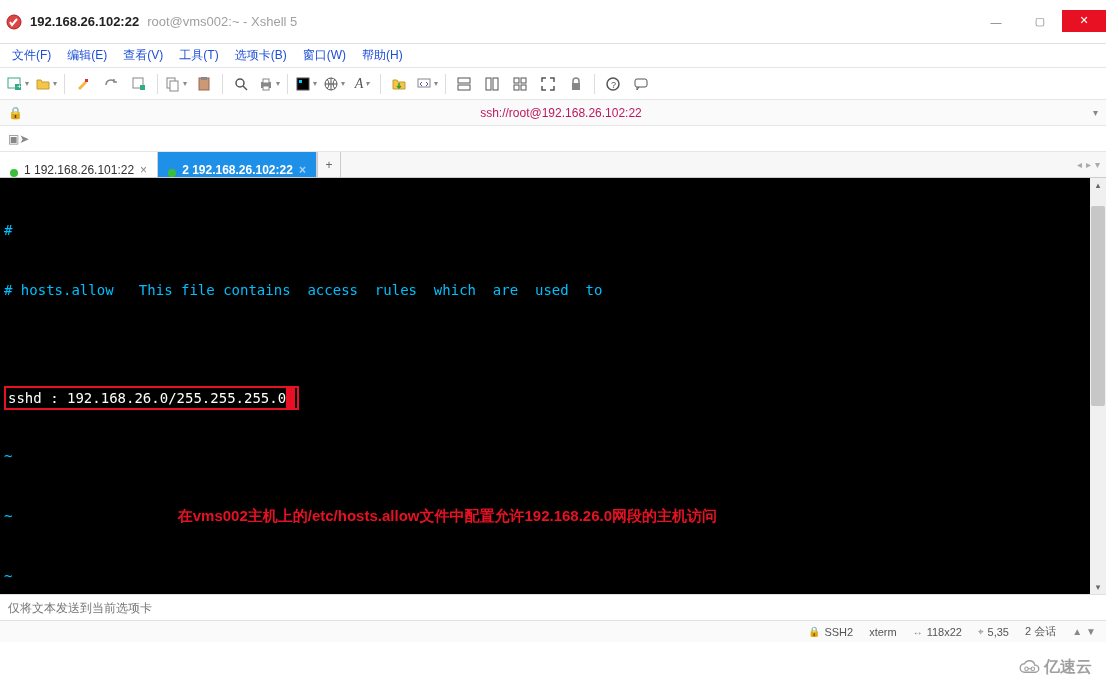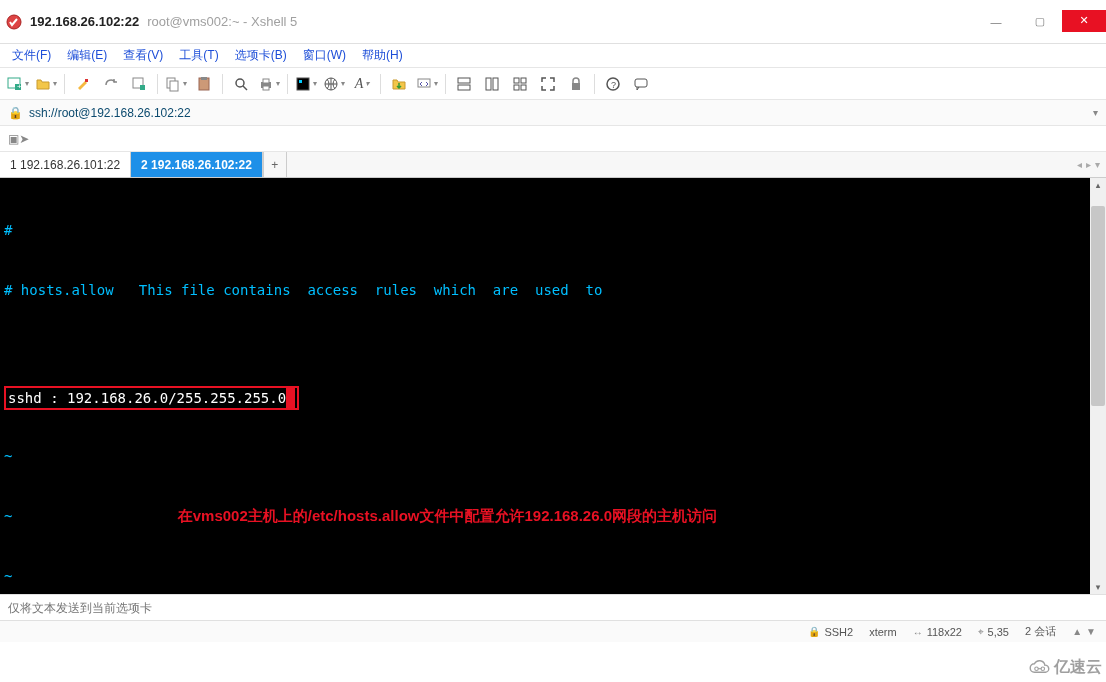--- a/index.html
+++ b/index.html
@@ -20,30 +20,30 @@
 
   
   .toolbar { height: 32px; display: flex; align-items: center; gap: 4px; padding: 0 6px; border-bottom: 1px solid #e6e6e6; }
   .tool-btn { width: 24px; height: 24px; display: flex; align-items: center; justify-content: center; border-radius: 3px; cursor: pointer; font-size: 14px; color: #555; }
   .tool-btn.has-drop::after { content: '▾'; font-size: 8px; margin-left: 2px; color: #888; }
   .tool-sep { width: 1px; height: 20px; background: #ddd; margin: 0 2px; }
 
   
   .addressbar { height: 26px; display: flex; align-items: center; padding: 0 8px; border-bottom: 1px solid #e6e6e6; background: #fafafa; }
   .addressbar .lock { margin-right: 6px; color: #888; font-size: 12px; }
-  .addressbar .addr-text { color: #0c4a6e; flex: 1; }
+  .addressbar .addr-text { color: #be185d; flex: 1; text-align: center; }
   .addr-drop { color: #888; font-size: 10px; }
 
   
   .session-hint { height: 26px; display: flex; align-items: center; padding: 0 8px; border-bottom: 1px solid #e6e6e6; color: #666; }
   .session-hint .arrow-icon { margin-right: 6px; color: #888; }
 
   
   .tabstrip { height: 26px; display: flex; align-items: stretch; background: #f7f7f7; border-bottom: 1px solid #ccc; position: relative; }
-  .tab { display: flex; align-items: flex-end; padding: 0 10px; border-right: 1px solid #d0d0d0; cursor: pointer; gap: 6px; font-size: 12px; flex-direction: column; }
+  .tab { display: flex; align-items: flex-end; padding: 0 10px; border-right: 1px solid #d0d0d0; cursor: pointer; gap: 6px; font-size: 12px; }
   .tab .dot { width: 8px; height: 8px; border-radius: 50%; background: #3bbf3b; }
   .tab.inactive { background: #fff; color: #333; }
   .tab.active { background: #1e90e8; color: #fff; font-weight: bold; }
   .tab .close-x { font-size: 12px; opacity: .6; }
   .new-tab { width: 24px; display: flex; align-items: center; justify-content: center; color: #666; border: 1px solid #ccc; border-top: none; border-bottom: none; cursor: pointer; }
   .tabnav { margin-left: auto; display: flex; align-items: center; padding: 0 6px; color: #aaa; font-size: 10px; gap: 4px; }
 
   
   .terminal-wrap { position: relative; height: 416px; }
   .terminal { background: #000; color: #00bfff; font-family: "NSimSun", "Consolas", monospace; font-size: 14px; line-height: 20px; padding: 2px 4px; white-space: pre; height: 100%; position: relative; overflow: hidden; }
@@ -58,21 +58,21 @@
   
   .bottom-input { height: 26px; border-top: 1px solid #e0e0e0; display: flex; align-items: center; padding: 0 8px; background: #fff; }
   .bottom-input input { border: none; width: 100%; font-size: 12px; color: #999; outline: none; }
 
   
   .statusbar { height: 22px; border-top: 1px solid #e0e0e0; background: #fafafa; display: flex; align-items: center; justify-content: flex-end; gap: 16px; padding: 0 10px; font-size: 11px; color: #555; }
   .statusbar .seg { display: flex; align-items: center; gap: 4px; }
   .statusbar .icon { font-size: 10px; color: #888; }
 
   
-  .watermark { position: absolute; right: 4px; bottom: 4px; display: flex; align-items: center; color: #8f8f8f; font-size: 16px; font-weight: bold; opacity: .85; pointer-events: none; }
+  .watermark { position: absolute; right: 14px; bottom: 4px; display: flex; align-items: center; color: #8f8f8f; font-size: 16px; font-weight: bold; opacity: .85; pointer-events: none; }
   .watermark svg { width: 28px; height: 20px; }
 </style>
 </head>
 <body>
 
 <div class="titlebar">
   <svg class="app-icon" viewBox="0 0 16 16">
       <circle cx="8" cy="8" r="7" fill="#d44" stroke="#a22"></circle>
       <path d="M4 8l2 3 5-6" stroke="#fff" stroke-width="2" fill="none"></path>
     </svg>

